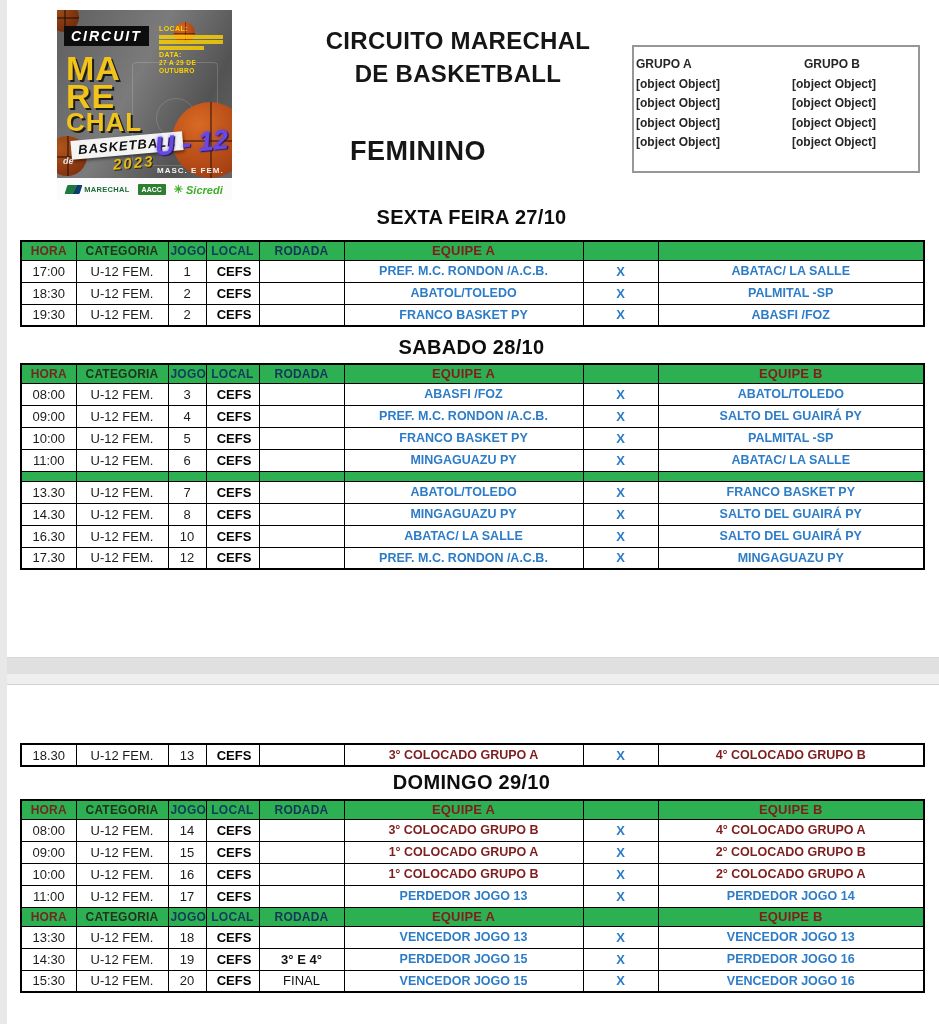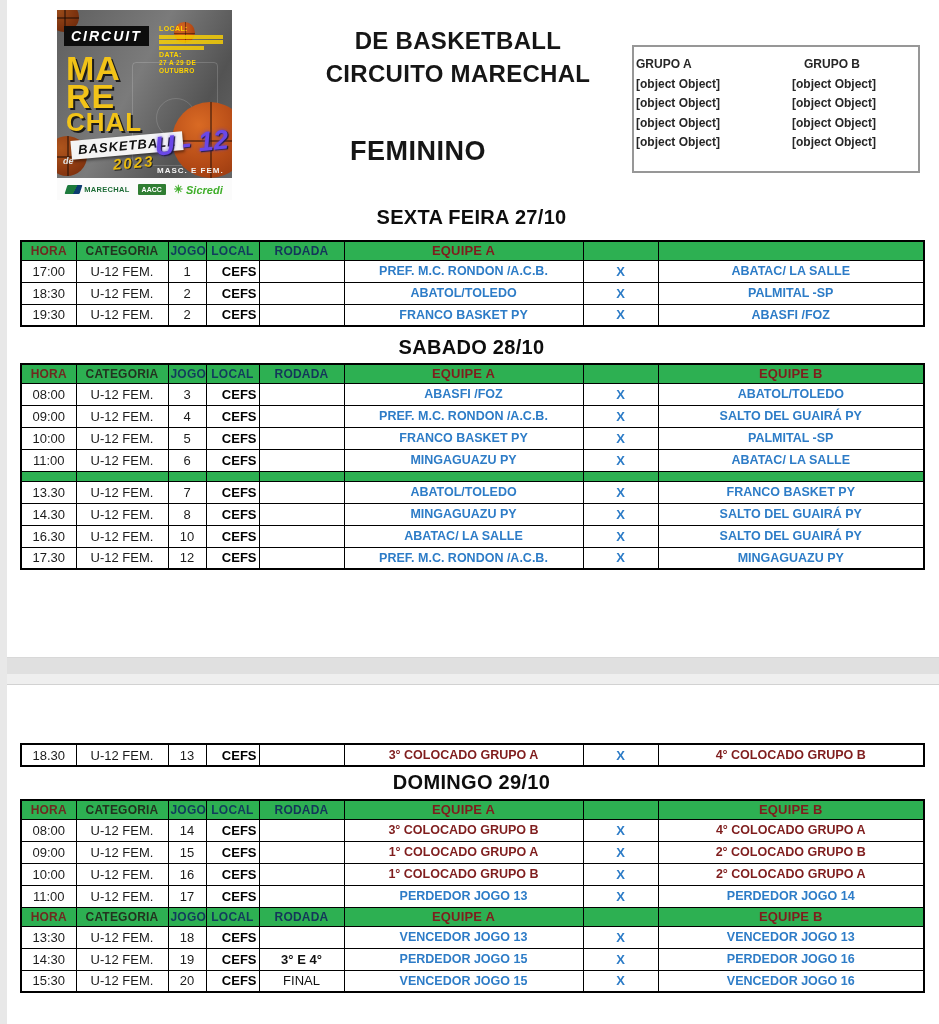--- a/index.html
+++ b/index.html
@@ -80,21 +80,21 @@
   .t-sexta{top:240px;} .t-sabado{top:363px;} .t-jogo13{top:743px;} .t-domingo{top:799px;}
   table{border-collapse:collapse;table-layout:fixed;width:903px;border:2px solid #000;}
   .c-hora{width:55px;} .c-cat{width:92px;} .c-jogo{width:38px;} .c-local{width:53px;}
   .c-rodada{width:85px;} .c-eqa{width:239px;} .c-x{width:75px;} .c-eqb{width:266px;}
   th,td{border:1px solid #000;height:22px;text-align:center;vertical-align:middle;
         padding:0 2px;overflow:hidden;white-space:nowrap;font-size:13px;}
   th{background:#2db052;height:19px;font-size:12px;font-weight:800;letter-spacing:.2px;}
   .h-hora{color:#6e2a20;} .h-cat{color:#22331f;} .h-jogo,.h-local{color:#123c5c;}
   .h-rodada{color:#14365a;} .h-equipe{color:#7f1d1d;font-size:13px;}
   td.hora,td.cat,td.jogo{color:#1b1b1b;}
-  td.local{font-weight:700;color:#000;text-align:right;padding-left:5px;}
+  td.local{font-weight:700;color:#000;text-align:center;padding-left:5px;}
   td.rodada{color:#111;}
   td.rodada.rodada-bold{font-weight:700;}
   td.equipe{font-weight:700;font-size:12.5px;}
   td.x-cell{font-weight:700;color:#2d7cc7;}
   .team-blue{color:#2d7cc7;} .team-black{color:#7f1d1d;}
   tr.sep td{height:10px;background:#2db052;padding:0;}
 </style>
 </head>
 <body>
 
@@ -140,22 +140,22 @@
         <span class="sp-aacc">AACC</span>
       </div>
       <div class="sp-item">
         <span class="sicredi-star">✳</span>
         <span class="sp-sicredi">Sicredi</span>
       </div>
     </div>
   </div>
 
   <div class="main-title">
+    <div>CIRCUITO MARECHAL</div>
     <div>DE BASKETBALL</div>
-    <div>CIRCUITO MARECHAL</div>
   </div>
   <div class="subtitle">FEMININO</div>
 
   <div class="groups-box">
     <div class="group-col group-a">
       <div class="group-title">GRUPO A</div>
       <div>
 
       <div>[object Object]</div>
           <div>[object Object]</div>

